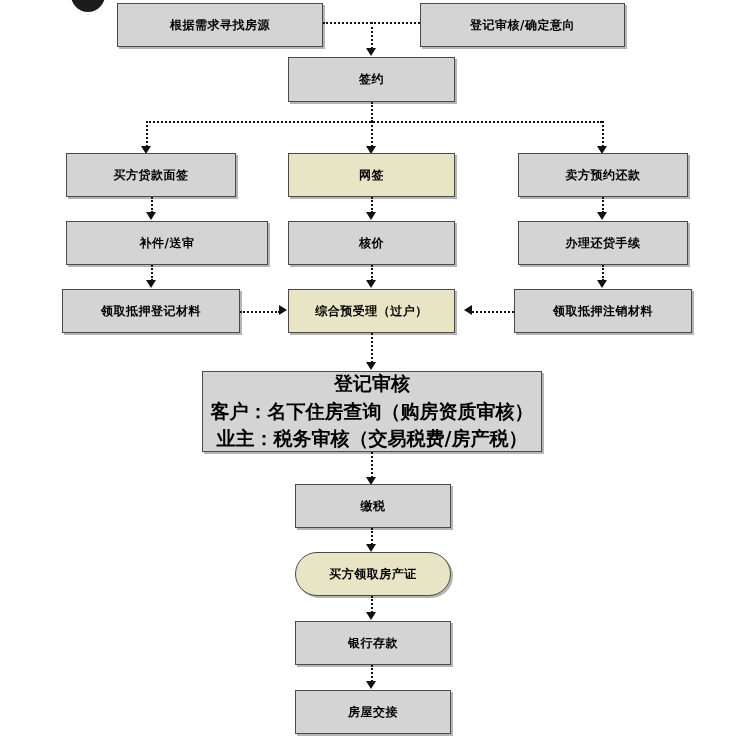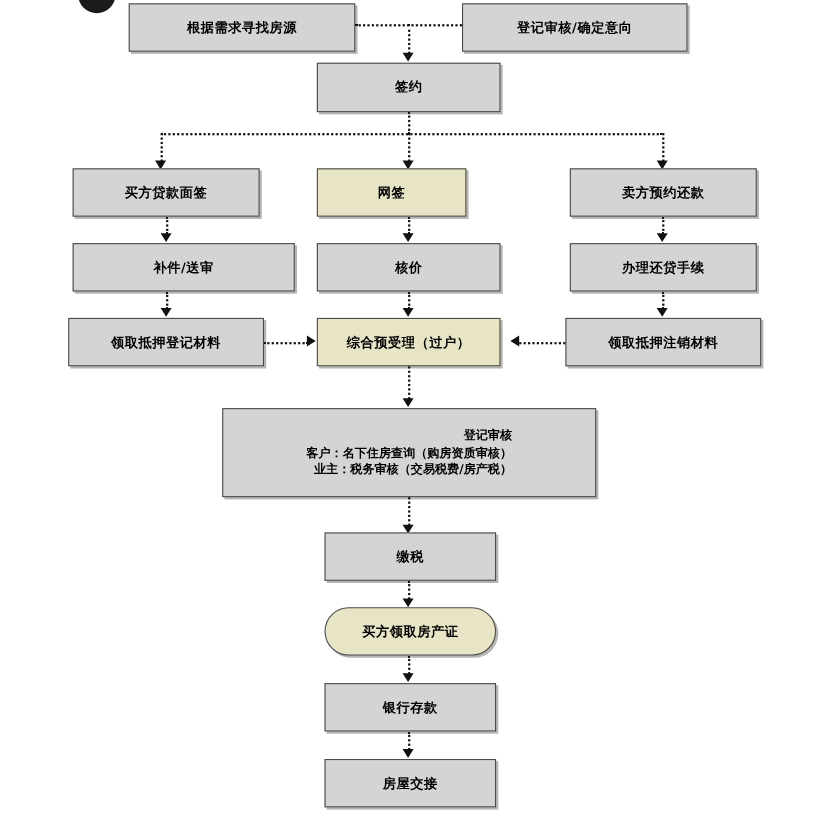--- a/index.html
+++ b/index.html
@@ -32,24 +32,23 @@
     font-weight: bold;
     line-height: 1.35;
     letter-spacing: 0.5px;
     white-space: pre-line;
     padding: 0 4px;
   }
   .node.highlight {
     background: #e8e4c6;
   }
   .node.multiline {
-    font-size: 11px;
+    font-size: 19px;
     line-height: 1.45;
     letter-spacing: 0px;
-    text-align: right;
   }
   .edge-v {
     position: absolute;
     border-left: 2.4px dotted #111111;
     width: 0;
   }
   .edge-h {
     position: absolute;
     border-top: 2.4px dotted #111111;
     height: 0;
@@ -103,21 +102,21 @@
   <div class="edge-h" style="left:146px; top:121px; width:456px;"></div>
   <div class="edge-v" style="left:146px; top:121px; height:26px;"></div>
   <div class="arrow-down" style="left:141px; top:146px;"></div>
   <div class="edge-v" style="left:371px; top:121px; height:26px;"></div>
   <div class="arrow-down" style="left:366px; top:146px;"></div>
   <div class="edge-v" style="left:602px; top:121px; height:26px;"></div>
   <div class="arrow-down" style="left:597px; top:146px;"></div>
 
   <div class="node" style="left:66px; top:153px; width:170px; height:44px;">买方贷款面签</div>
 
-  <div class="node highlight" style="left:288px; top:153px; width:136px; height:44px;text-align:right;">网签</div>
+  <div class="node highlight" style="left:288px; top:153px; width:167px; height:44px;text-align:right;">网签</div>
 
   <div class="node" style="left:518px; top:153px; width:170px; height:44px;">卖方预约还款</div>
 
   <div class="edge-v" style="left:151px; top:197px; height:16px;"></div>
   <div class="arrow-down" style="left:146px; top:212px;"></div>
   <div class="edge-v" style="left:371px; top:197px; height:16px;"></div>
   <div class="arrow-down" style="left:366px; top:212px;"></div>
   <div class="edge-v" style="left:602px; top:197px; height:16px;"></div>
   <div class="arrow-down" style="left:597px; top:212px;"></div>
 

